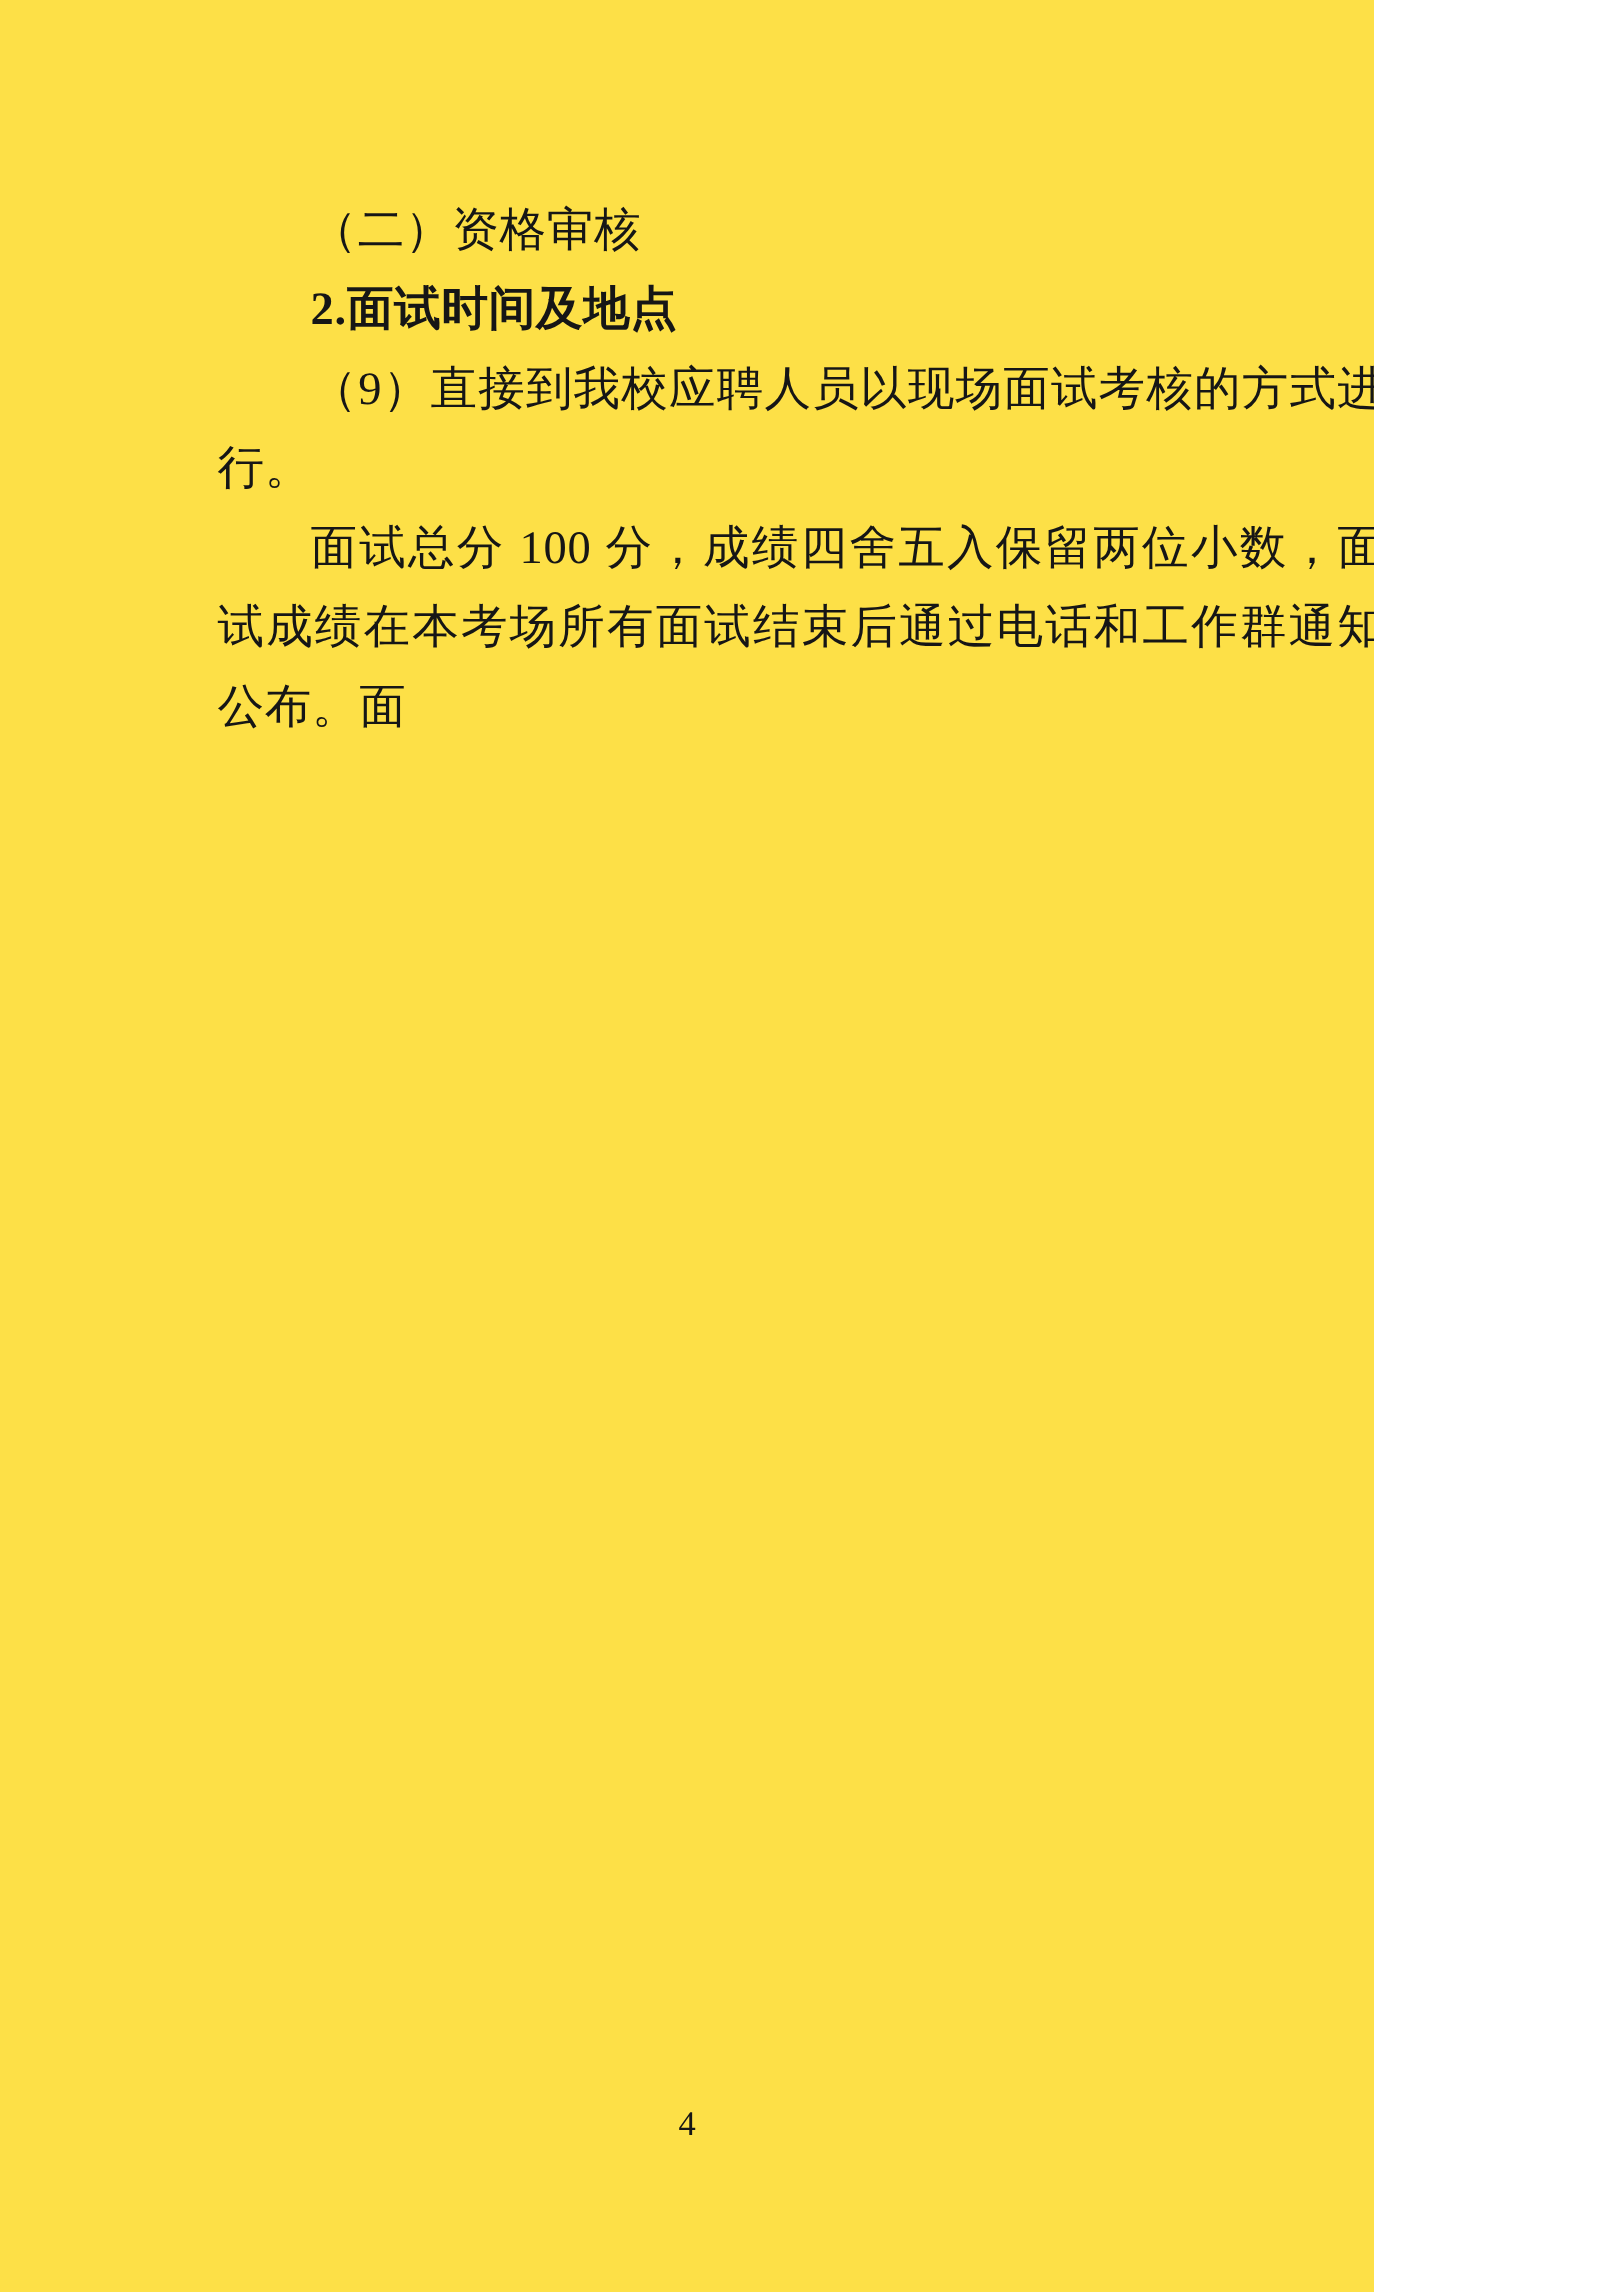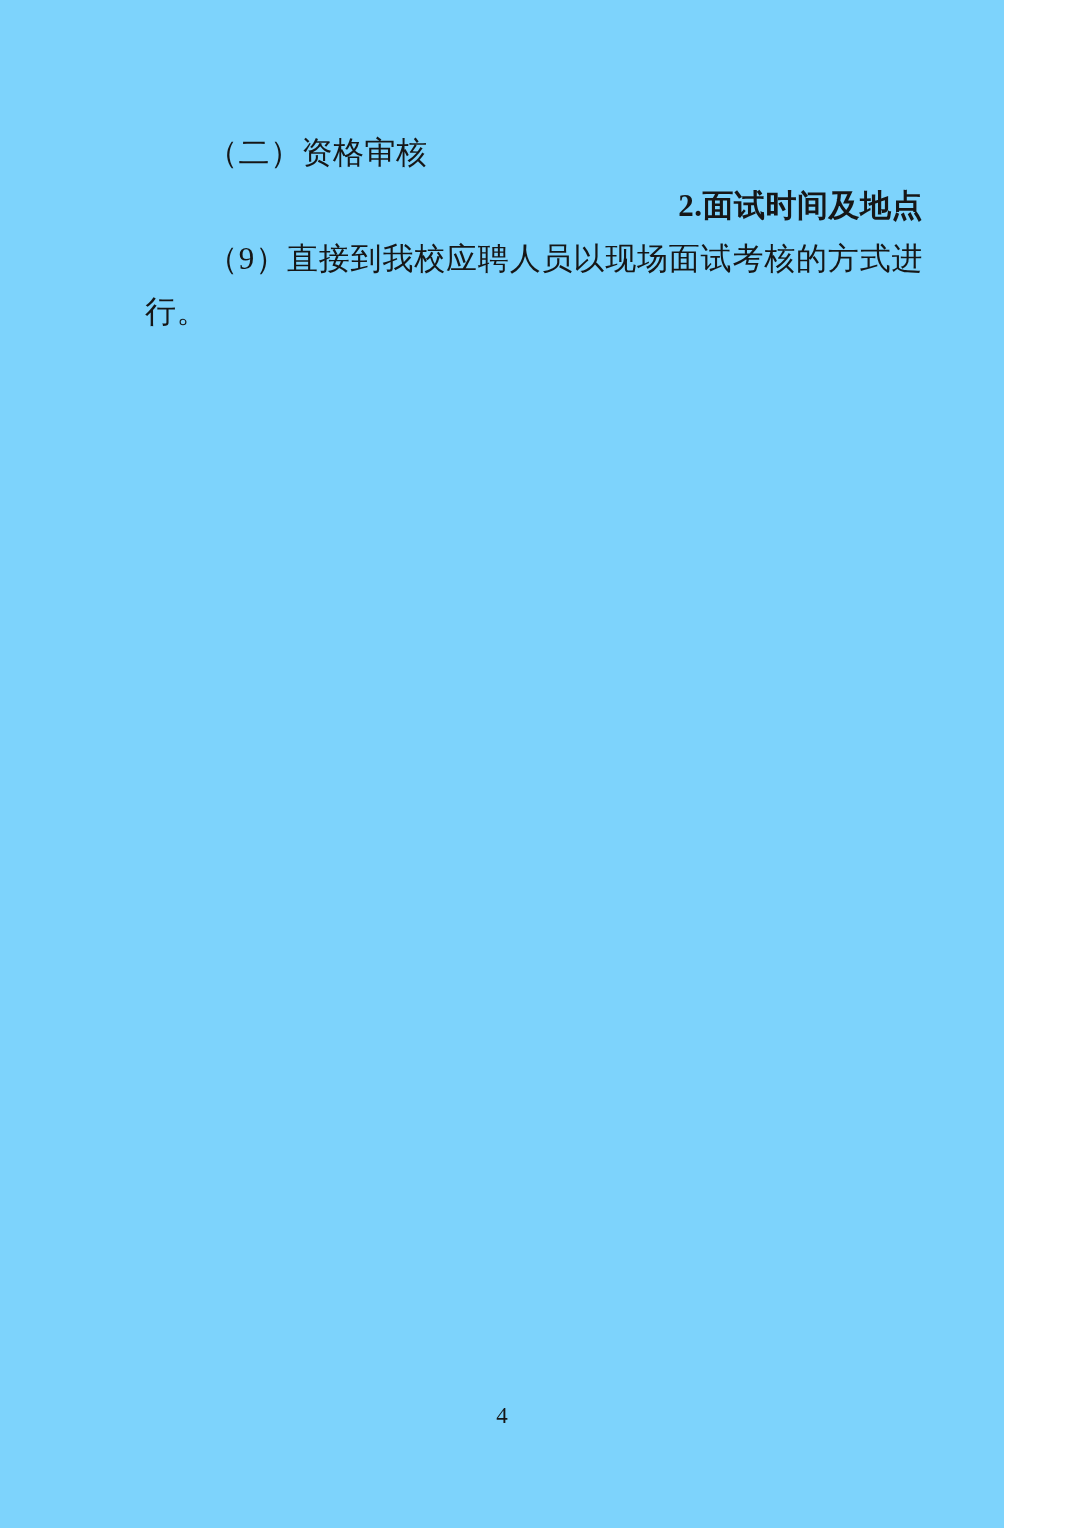--- a/index.html
+++ b/index.html
@@ -2,23 +2,23 @@
 <html><head>
 <meta charset="utf-8">
 <style>
   html, body {
     margin: 0;
     padding: 0;
     background: #ffffff;
   }
   .page {
     position: relative;
-    width: 1004px;
+    width: 916px;
     height: 1528px;
-    background: #7dd3fc;
+    background: #fde047;
     overflow: hidden;
     font-family: "Liberation Serif", "DejaVu Serif", serif;
     color: #161616;
   }
   .doc-body {
     position: absolute;
     left: 145px;
     top: 126px;
     width: 778px;
   }
@@ -34,21 +34,21 @@
     text-align: justify;
     text-justify: inter-character;
     text-align-last: left;
   }
   .heading {
     font-weight: normal;
     text-align: left;
   }
   .subheading {
     font-weight: bold;
-    text-align: right;
+    text-align: left;
   }
   .lead-bold {
     font-weight: bold;
   }
   .page-footer {
     position: absolute;
     left: 0;
     right: 0;
     top: 1403px;
     text-align: center;
@@ -59,17 +59,18 @@
   }
 </style>
 </head>
 <body>
 
 <div class="page">
   <div class="doc-body">
       <p class="heading">（二）资格审核</p>
       <p class="subheading">2.面试时间及地点</p>
       <p class="para">（9）直接到我校应聘人员以现场面试考核的方式进行。</p>
+      <p class="para">面试总分 100 分，成绩四舍五入保留两位小数，面试成绩在本考场所有面试结束后通过电话和工作群通知公布。面</p>
     </div>
   <div class="page-footer">
     <span class="page-number">4</span>
   </div>
 </div>
 
 </body></html>

